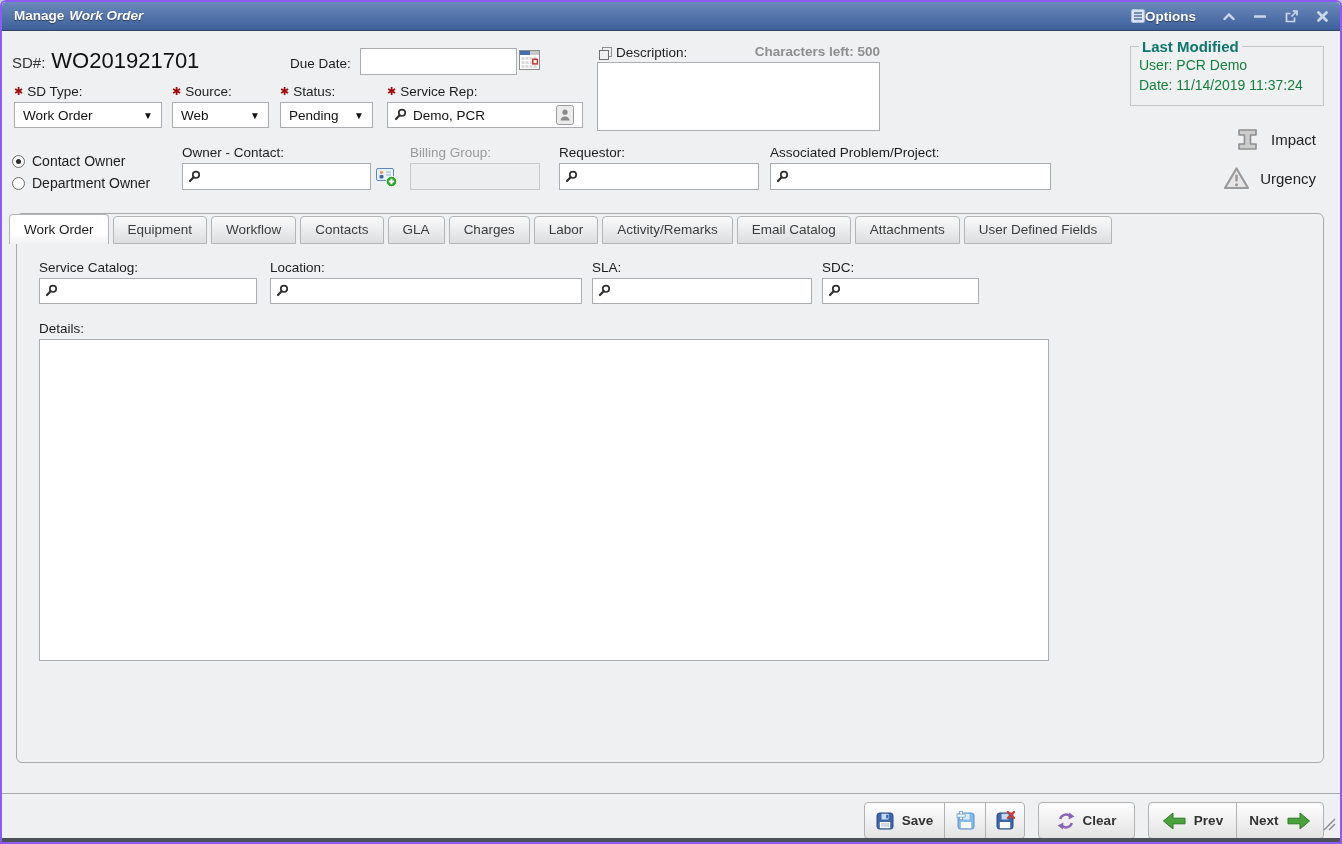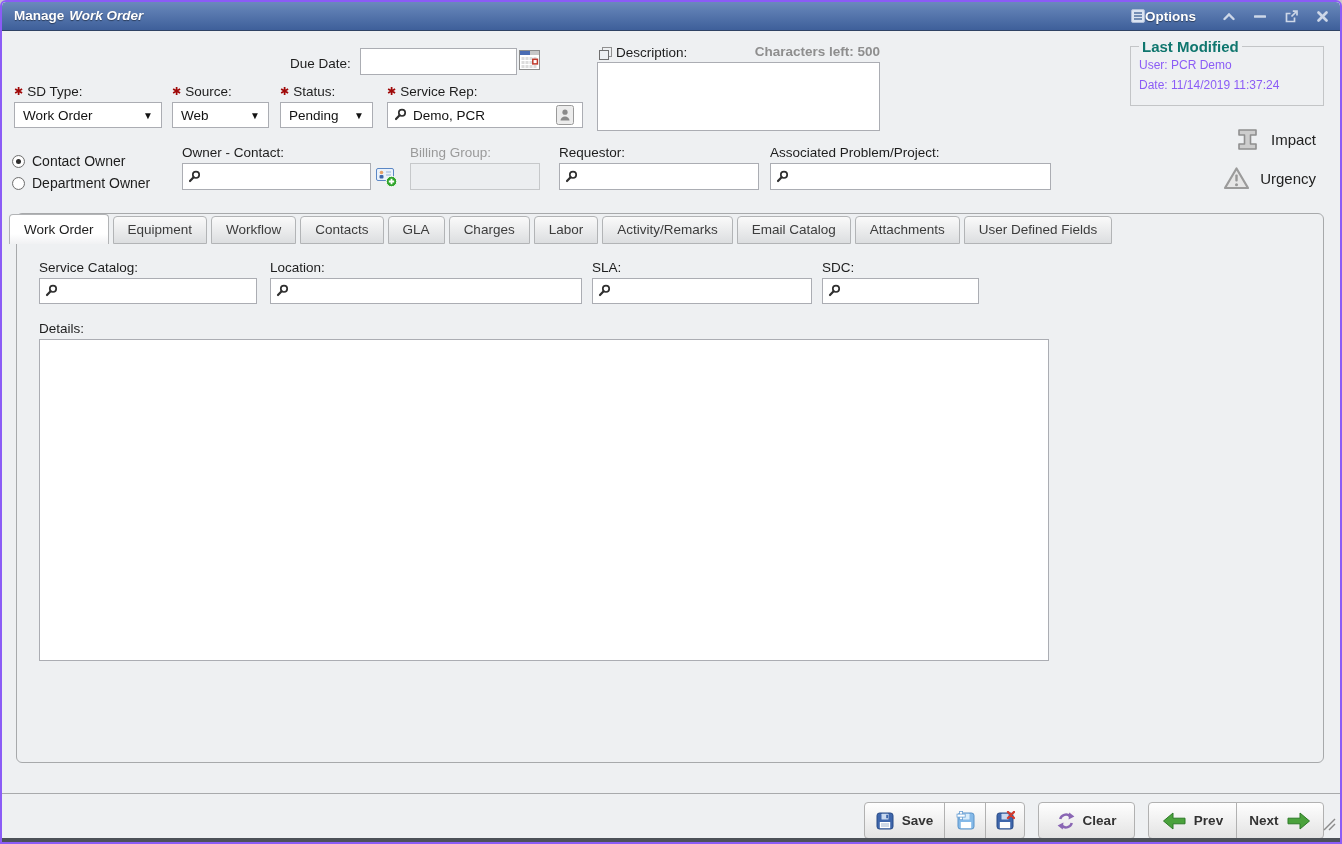--- a/index.html
+++ b/index.html
@@ -35,21 +35,21 @@
 
   
   .sd-line { position:absolute; left:10px; top:46px; display:flex; align-items:baseline; gap:6px; }
   .sd-label { font-size:15px; color:#333; }
   .sd-value { font-size:22px; color:#101010; }
   .chars-left { position:absolute; left:700px; top:42px; width:178px; text-align:right;
                 font-weight:bold; color:#8e8e8e; font-size:13.5px; }
   .lastmod { position:absolute; left:1128px; top:36px; width:194px; height:68px;
              border:1px solid #c3c5c7; margin:0; padding:0 8px 4px; box-sizing:border-box; }
   .lastmod legend { font-weight:bold; font-size:15px; color:#0f766e; padding:0 3px; }
-  .lastmod div { font-size:12px; color:#8b5cf6; line-height:20px; }
+  .lastmod div { font-size:14px; color:#15803d; line-height:20px; }
   .ind-row { position:absolute; right:24px; display:flex; align-items:center; gap:10px; }
   .ind-row .ind-label { font-size:15px; color:#222; }
 
   
   .radio-row { position:absolute; display:flex; align-items:center; gap:7px; cursor:pointer; }
   .radio { width:13px; height:13px; border-radius:50%; border:1px solid #707070;
            background:radial-gradient(#ffffff 55%, #e4e4e4); position:relative; box-sizing:border-box; }
   .radio.checked::after { content:""; position:absolute; left:3px; top:3px; width:5px; height:5px;
                           border-radius:50%; background:#2d2d2d; }
   .radio-row span.rlbl { font-size:14px; color:#1d1d1d; }
@@ -118,20 +118,24 @@
       </div>
       <div class="win-icon">
         <svg width="11" height="11" viewBox="0 0 11 11">
             <line x1="1.5" y1="1.5" x2="9.5" y2="9.5" stroke="#cdd7e8" stroke-width="2.6" stroke-linecap="round"></line>
             <line x1="9.5" y1="1.5" x2="1.5" y2="9.5" stroke="#cdd7e8" stroke-width="2.6" stroke-linecap="round"></line>
           </svg>
       </div>
     </div>
   </div>
 
+  <div class="sd-line">
+    <span class="sd-label">SD#:</span>
+    <span class="sd-value">WO201921701</span>
+  </div>
 
   <span class="lbl" style="left:288px; top:54px;">Due Date:</span>
   <input class="tf abs" style="left: 358px; top: 46px; width: 157px; height: 27px;" value="">
   <div class="abs" style="left:517px; top:48px; cursor:pointer;">
     <svg width="21" height="20" viewBox="0 0 21 20">
         <rect x="0.5" y="0.5" width="20" height="19" fill="#fff" stroke="#8c8c8c"></rect>
         <rect x="1" y="1" width="19" height="4" fill="#c7c7c7"></rect>
         <rect x="1" y="1" width="10" height="4" fill="#4a6cb3"></rect>
         <g fill="#dcdcdc">
           <rect x="2.5" y="7" width="3" height="3"></rect>

